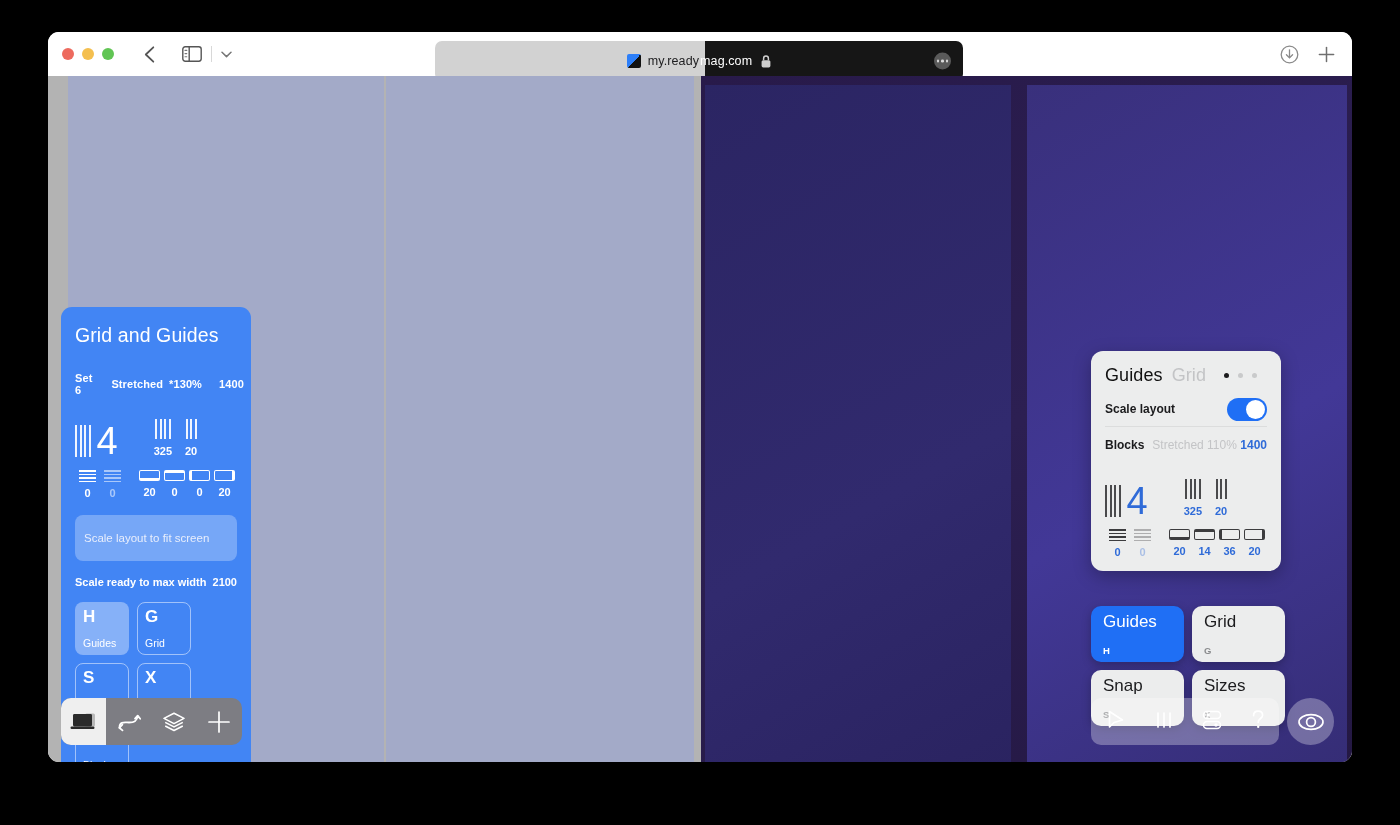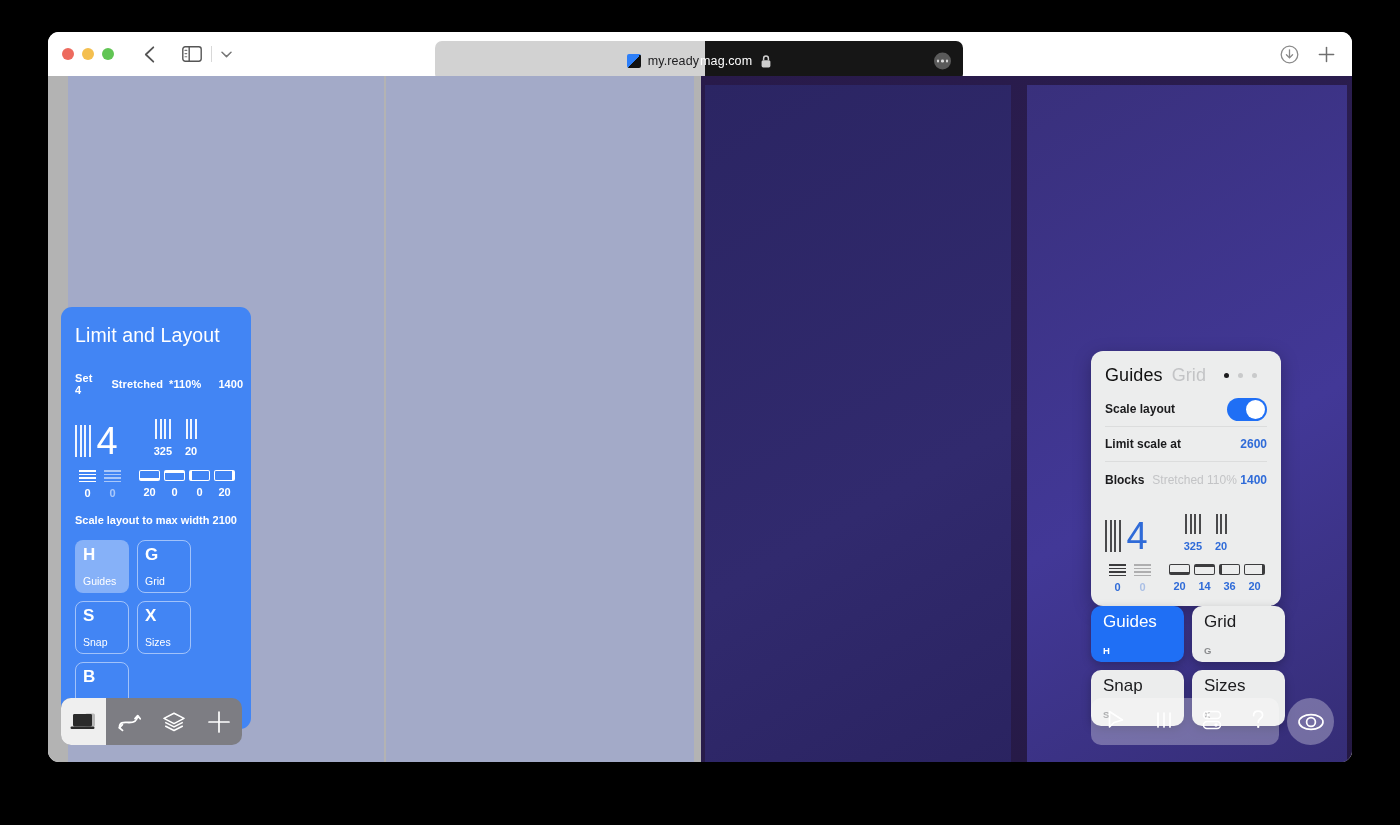--- a/index.html
+++ b/index.html
@@ -311,26 +311,26 @@
   <div id="page-viewport">
 
     <div class="canvas-panel" id="panel-light-1"></div>
     <div class="canvas-panel" id="panel-light-2"></div>
     <div id="panel-dark-wrap">
       <div id="panel-dark-1"></div>
       <div id="panel-dark-2"></div>
     </div>
 
     <div id="grid-panel-blue">
-      <div id="blue-title">Limit and Layout</div>
+      <div id="blue-title">Grid and Guides</div>
 
       <div id="blue-meta">
-        <span>Set 4</span>
+        <span>Set 6</span>
         <span class="m-stretch">Stretched</span>
-        <span style="margin-left:-11px">*110%</span>
+        <span style="margin-left:-11px">*130%</span>
         <span>1400</span>
       </div>
 
       <div class="metrics-row-top">
         <span class="cols-icon">
           <i style="height:32px"></i>
             <i style="height:32px"></i>
             <i style="height:32px"></i>
             <i style="height:32px"></i>
         </span>
@@ -386,23 +386,26 @@
         <span class="m-cell" style="width:28px">
           <span class="rect-ic" style="border-left-width:3px"></span>
           <span class="m-val">0</span>
         </span>
         <span class="m-cell" style="width:28px">
           <span class="rect-ic" style="border-right-width:3px"></span>
           <span class="m-val">20</span>
         </span>
       </div>
 
+      <div id="scale-fit-button">
+        <span>Scale layout to fit screen</span>
+      </div>
 
       <div id="scale-max-row">
-        <span>Scale layout to max width</span>
+        <span>Scale ready to max width</span>
         <span>2100</span>
       </div>
 
       <div class="shortcut-grid">
         <div class="sc-key active">
           <span class="sc-letter">H</span>
           <span class="sc-label">Guides</span>
         </div>
         <div class="sc-key">
           <span class="sc-letter">G</span>
@@ -434,24 +437,20 @@
         </span>
       </div>
 
       <div class="w-row first">
         <span>Scale layout</span>
         <span id="toggle-scale-layout">
           <span class="knob"></span>
         </span>
       </div>
 
-      <div class="w-row">
-        <span>Limit scale at</span>
-        <span class="w-val">2600</span>
-      </div>
 
       <div class="w-row" style="border-bottom:none">
         <span class="w-left">
           <span>Blocks</span>
           <span class="w-sub">Stretched 110%</span>
         </span>
         <span class="w-val">1400</span>
       </div>
 
       <div class="metrics-row-top w-metrics-top">

